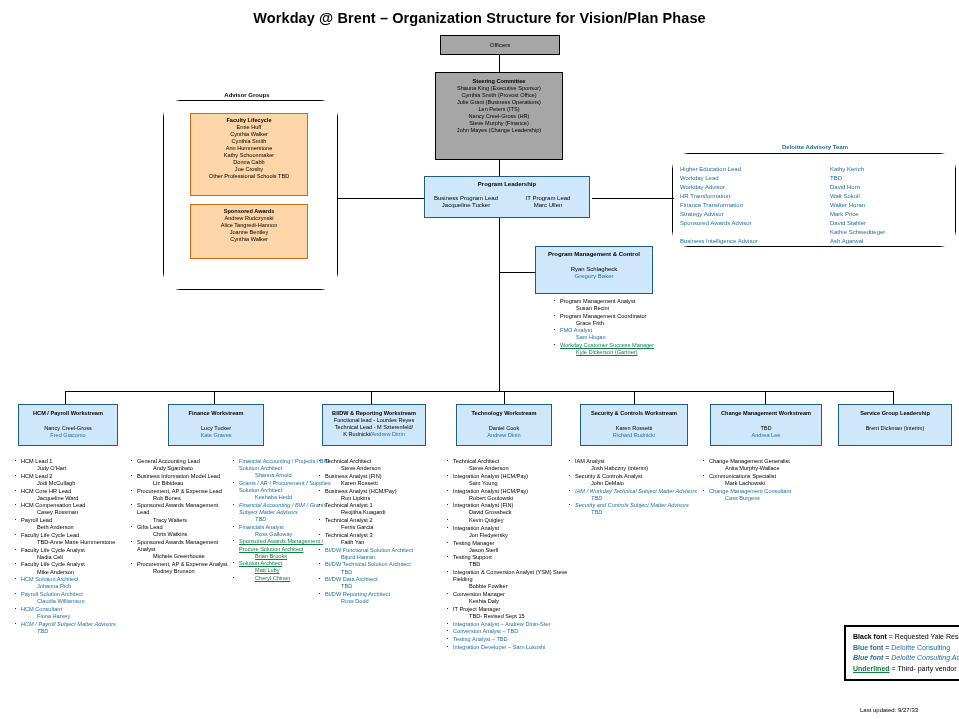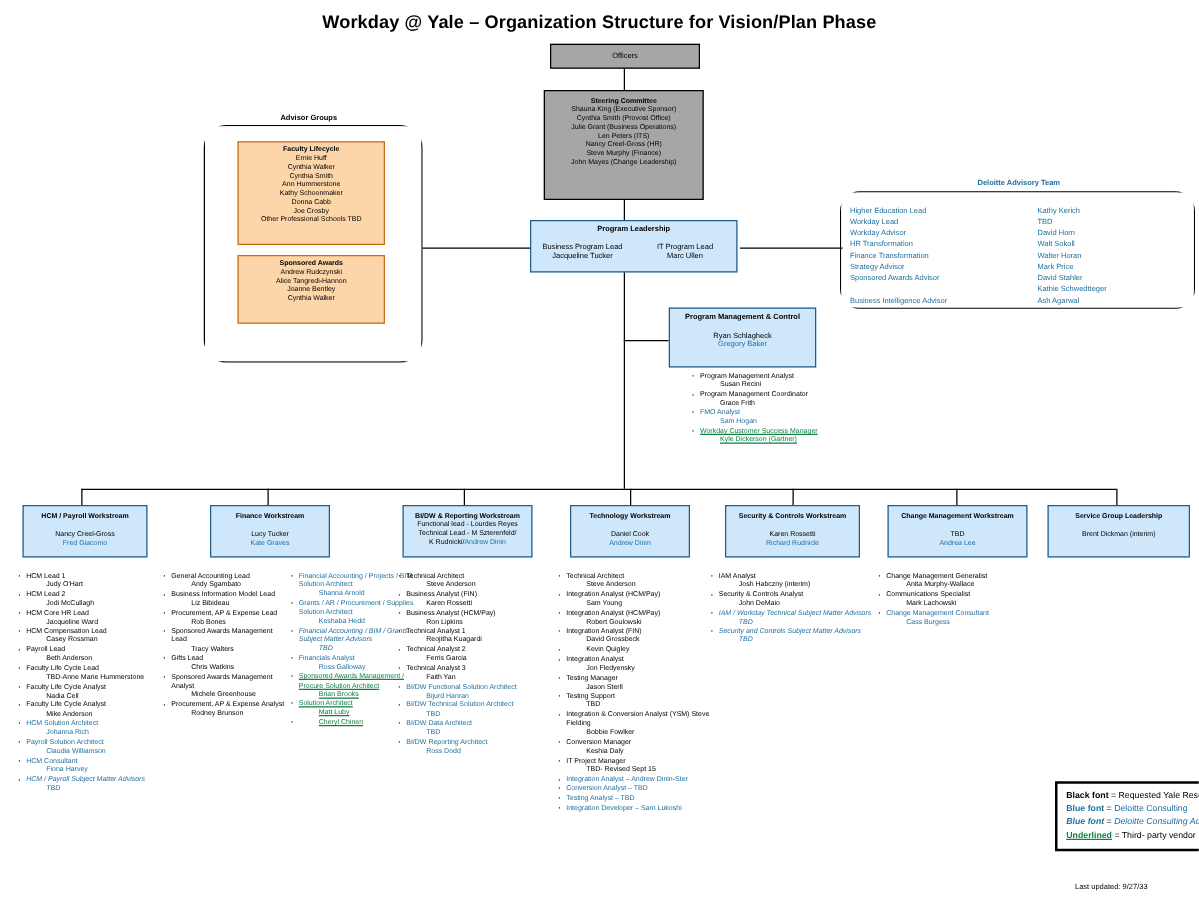--- a/index.html
+++ b/index.html
@@ -41,21 +41,21 @@
   .legend {
     position:absolute; border:2.5px solid #000; background:#fff;
     padding:5px 7px;
   }
   .legend div { font-size:7px; line-height:10.5px; white-space:nowrap; }
   .footer { position:absolute; font-size:6px; }
 </style>
 </head>
 <body>
 
-<div class="title">Workday @ Yale – Organization Structure for Vision/Plan Phase</div>
+<div class="title">Workday @ Brent – Organization Structure for Vision/Plan Phase</div>
 
 <div class="box gray t6" style="left:440px; top:35px; width:120px; height:20px; padding-top:6px;">
   <span>Officers</span>
 </div>
 
 <div class="line vline" style="left:499px; top:55px; height:17px;"></div>
 
 <div class="box gray t55" style="left:435px; top:72px; width:128px; height:88px; padding-top:5px;">
   <div class="b-title">Steering Committee</div>
   <div id="steering-members">

